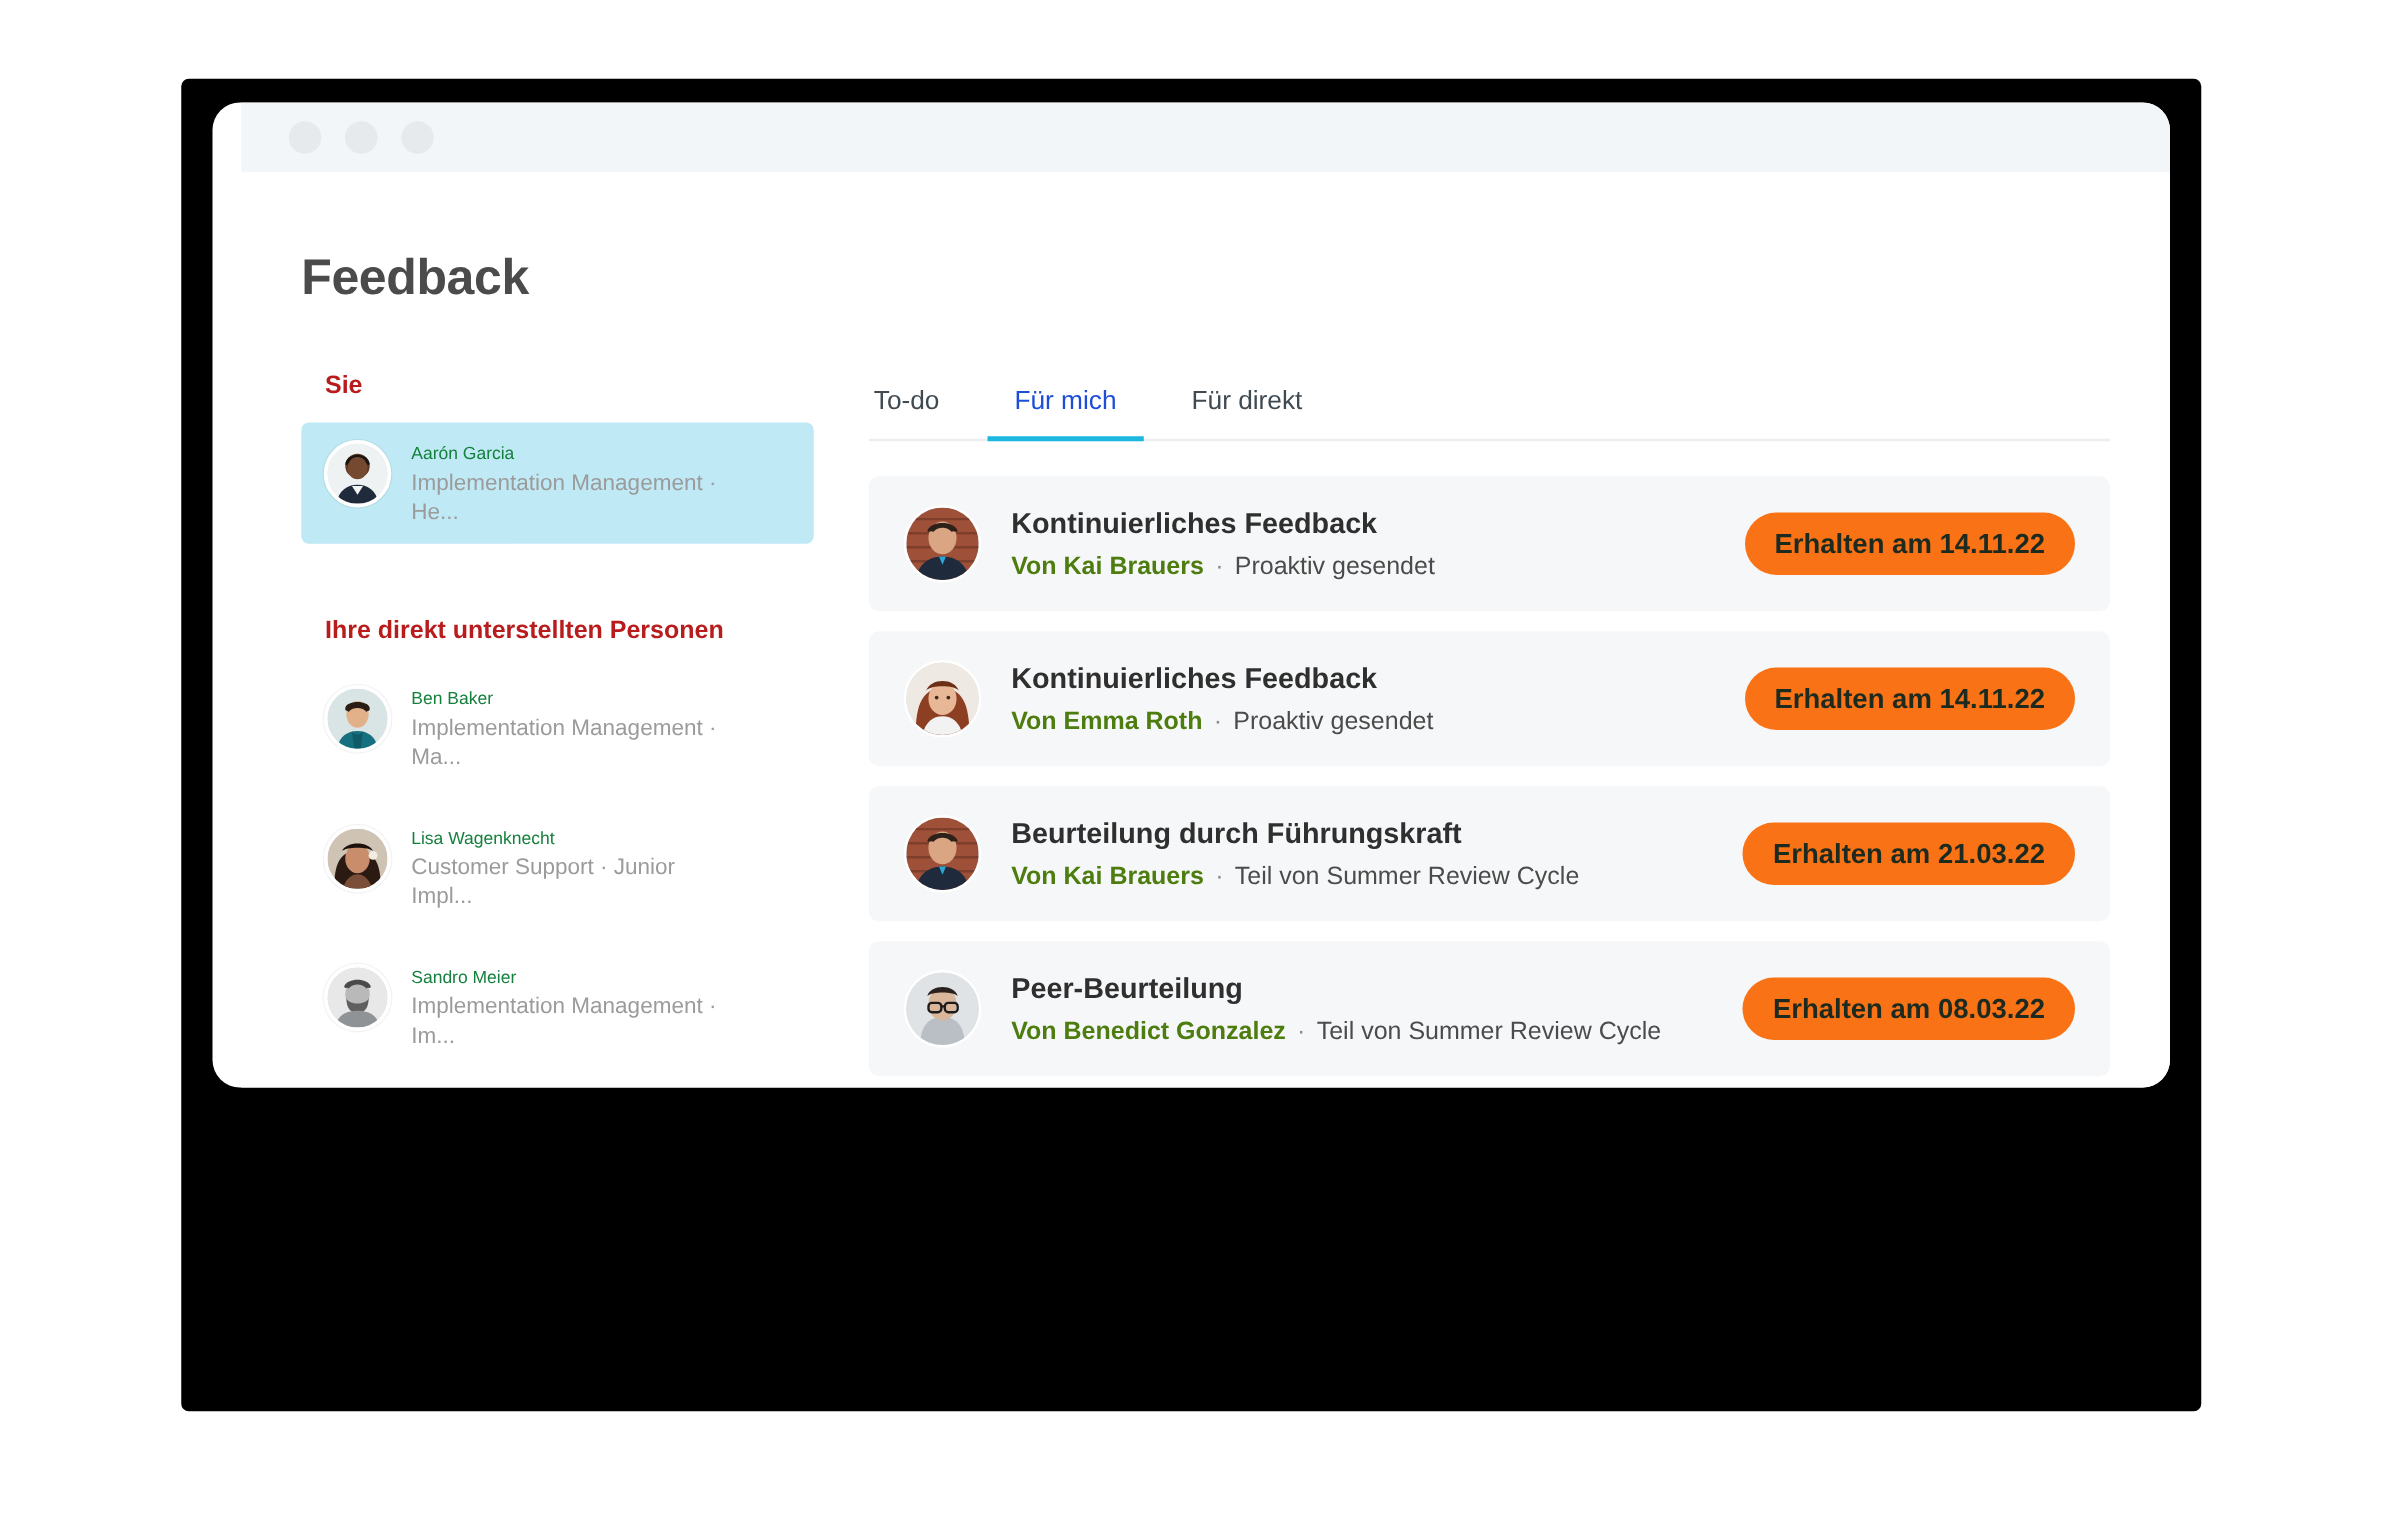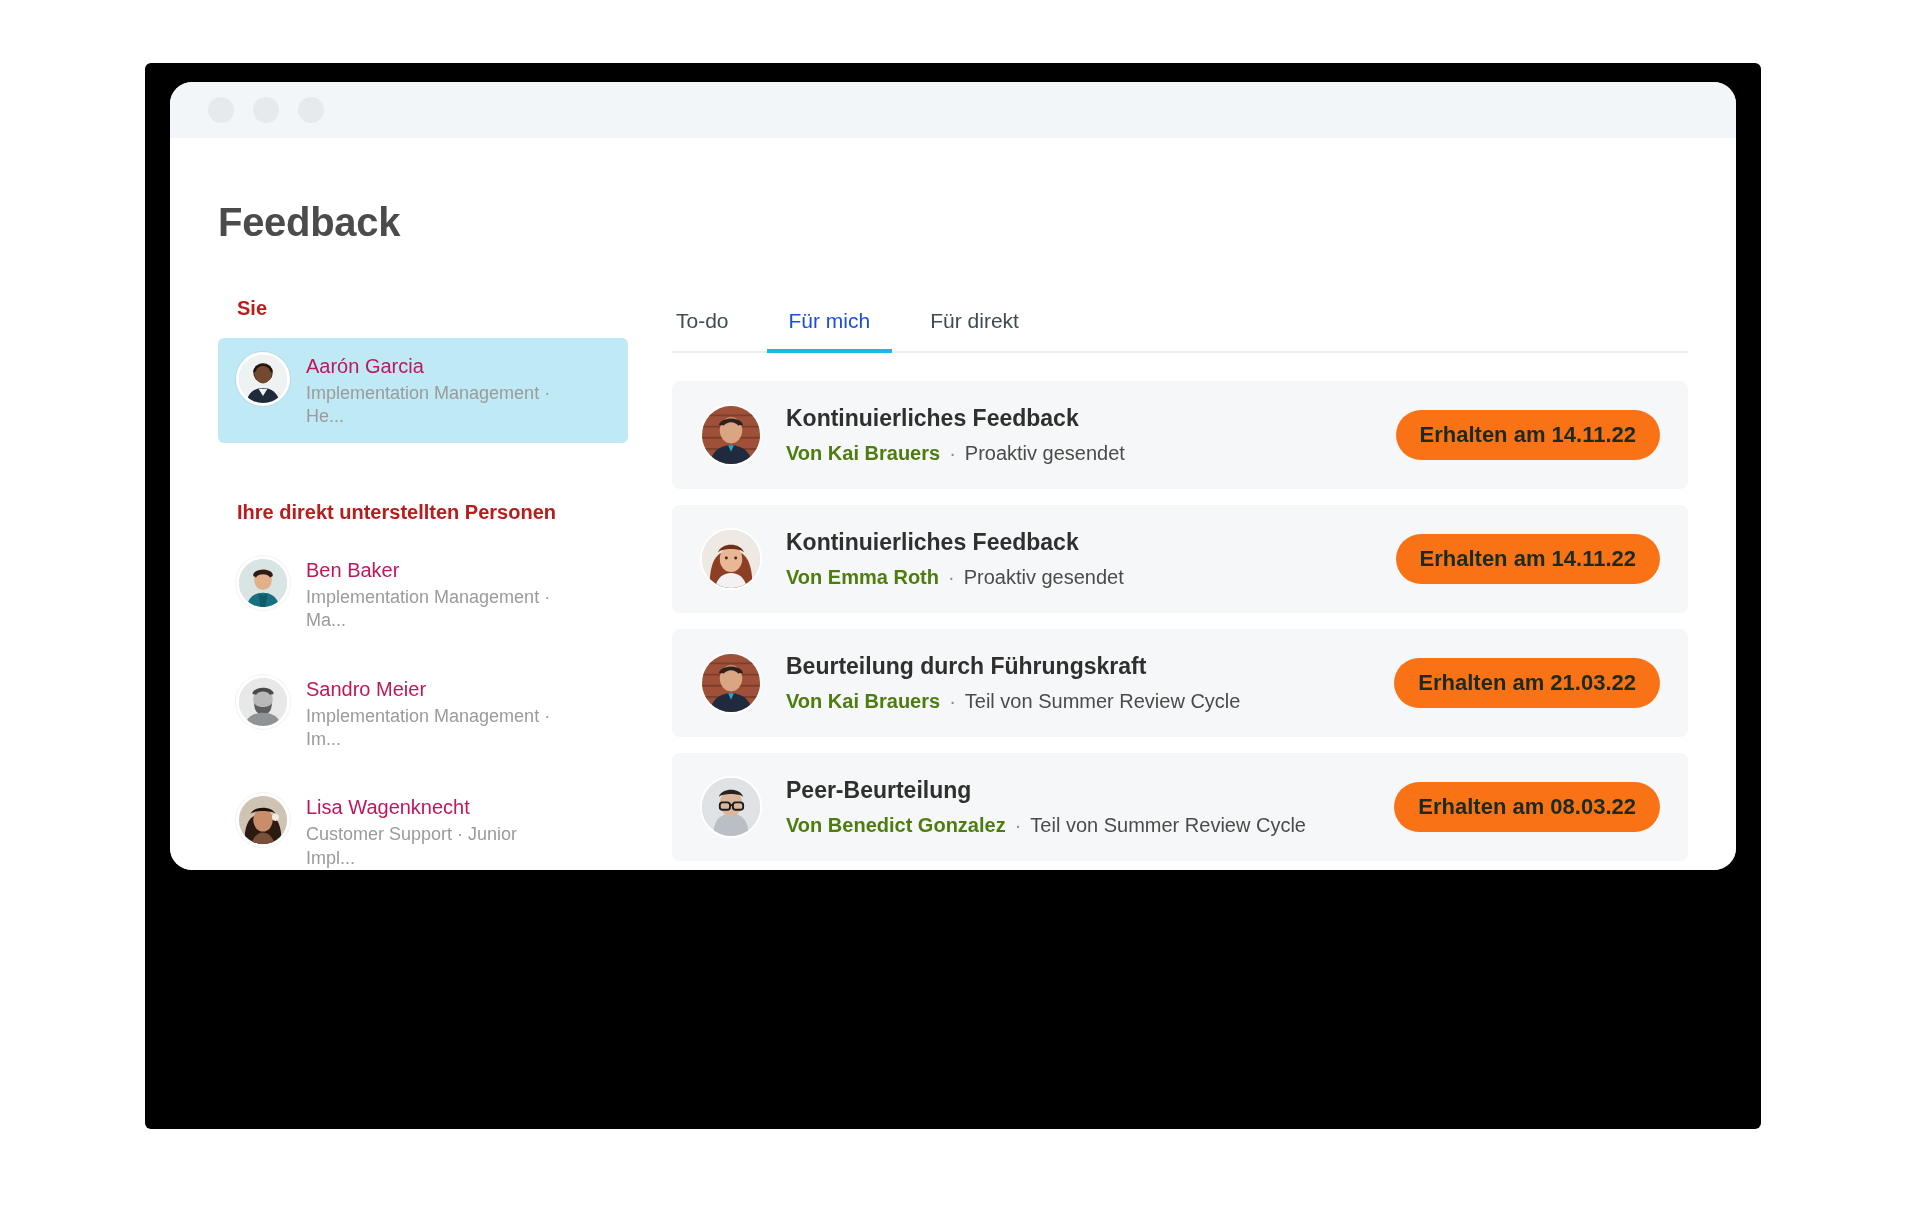--- a/index.html
+++ b/index.html
@@ -20,20 +20,21 @@
   }
 
   
   #browser-window {
     position: absolute;
     left: 170px; top: 82px;
     width: 1566px; height: 788px;
     background: #ffffff;
     border-radius: 22px;
     overflow: hidden;
+    padding-left: 23px;
   }
 
   #titlebar {
     height: 56px;
     background: #f2f6f9;
     display: flex;
     align-items: center;
     padding-left: 38px;
     gap: 19px;
   }
@@ -112,22 +113,22 @@
     border: 3px solid #ffffff;
     box-shadow: 0 0 0 1px rgba(0,0,0,.05);
     overflow: hidden;
     position: relative;
     background: #dfe6e8;
   }
   .avatar svg { display: block; width: 100%; height: 100%; }
 
   .person-text { padding-top: 2px; min-width: 0; }
   .person-name {
-    font-size: 20px;
-    color: #be185d;
+    font-size: 14px;
+    color: #15803d;
     line-height: 1.25;
   }
   .person-role {
     font-size: 18px;
     color: #9b9b9b;
     line-height: 1.3;
     margin-top: 3px;
     max-width: 250px;
   }
 
@@ -260,47 +261,47 @@
           </span>
           <span class="person-text">
             <span class="person-name" style="display:block">Ben Baker</span>
             <span class="person-role" style="display:block">Implementation Management · Ma...</span>
           </span>
         </div>
 
         <div class="person-row plain">
           <span class="avatar">
             <svg viewBox="0 0 54 54" xmlns="http://www.w3.org/2000/svg">
-              <rect width="54" height="54" fill="#e8e8e8"></rect>
-              <ellipse cx="27" cy="24" rx="11" ry="13" fill="#b9b9b9"></ellipse>
-              <path d="M15 17 c3-8 21-8 24 0 c-1 3-3 0-4 2 c-4-5-12-5-16 0 c-1-2-3 1-4-2z" fill="#4a4a4a"></path>
-              <path d="M17 28 c0 9 4 13 10 13 s10-4 10-13 c-3 6-17 6-20 0z" fill="#5f5f5f"></path>
-              <path d="M7 54 c1-10 9-15 20-15 s19 5 20 15z" fill="#8f9396"></path>
-            </svg>
-          </span>
-          <span class="person-text">
-            <span class="person-name" style="display:block">Sandro Meier</span>
-            <span class="person-role" style="display:block">Implementation Management · Im...</span>
-          </span>
-        </div>
-
-        <div class="person-row plain">
-          <span class="avatar">
-            <svg viewBox="0 0 54 54" xmlns="http://www.w3.org/2000/svg">
               <rect width="54" height="54" fill="#cfc3b4"></rect>
               <path d="M6 54 c0-22 5-34 21-34 s21 12 21 34z" fill="#2a1a12"></path>
               <ellipse cx="27" cy="27" rx="11" ry="13" fill="#c98d6b"></ellipse>
               <path d="M13 20 c4-9 24-9 28 0 c-4-4-24-4-28 0z" fill="#1d110b"></path>
               <path d="M14 54 c2-9 8-13 13-13 s11 4 13 13z" fill="#7a4e38"></path>
               <circle cx="41" cy="24" r="4" fill="#f2ece2"></circle>
             </svg>
           </span>
           <span class="person-text">
             <span class="person-name" style="display:block">Lisa Wagenknecht</span>
             <span class="person-role" style="display:block">Customer Support · Junior Impl...</span>
+          </span>
+        </div>
+
+        <div class="person-row plain">
+          <span class="avatar">
+            <svg viewBox="0 0 54 54" xmlns="http://www.w3.org/2000/svg">
+              <rect width="54" height="54" fill="#e8e8e8"></rect>
+              <ellipse cx="27" cy="24" rx="11" ry="13" fill="#b9b9b9"></ellipse>
+              <path d="M15 17 c3-8 21-8 24 0 c-1 3-3 0-4 2 c-4-5-12-5-16 0 c-1-2-3 1-4-2z" fill="#4a4a4a"></path>
+              <path d="M17 28 c0 9 4 13 10 13 s10-4 10-13 c-3 6-17 6-20 0z" fill="#5f5f5f"></path>
+              <path d="M7 54 c1-10 9-15 20-15 s19 5 20 15z" fill="#8f9396"></path>
+            </svg>
+          </span>
+          <span class="person-text">
+            <span class="person-name" style="display:block">Sandro Meier</span>
+            <span class="person-role" style="display:block">Implementation Management · Im...</span>
           </span>
         </div>
 
       </aside>
 
       <section id="main-panel">
 
         <div id="tabs">
           <div class="tab">To-do</div>
           <div class="tab active">Für mich</div>

